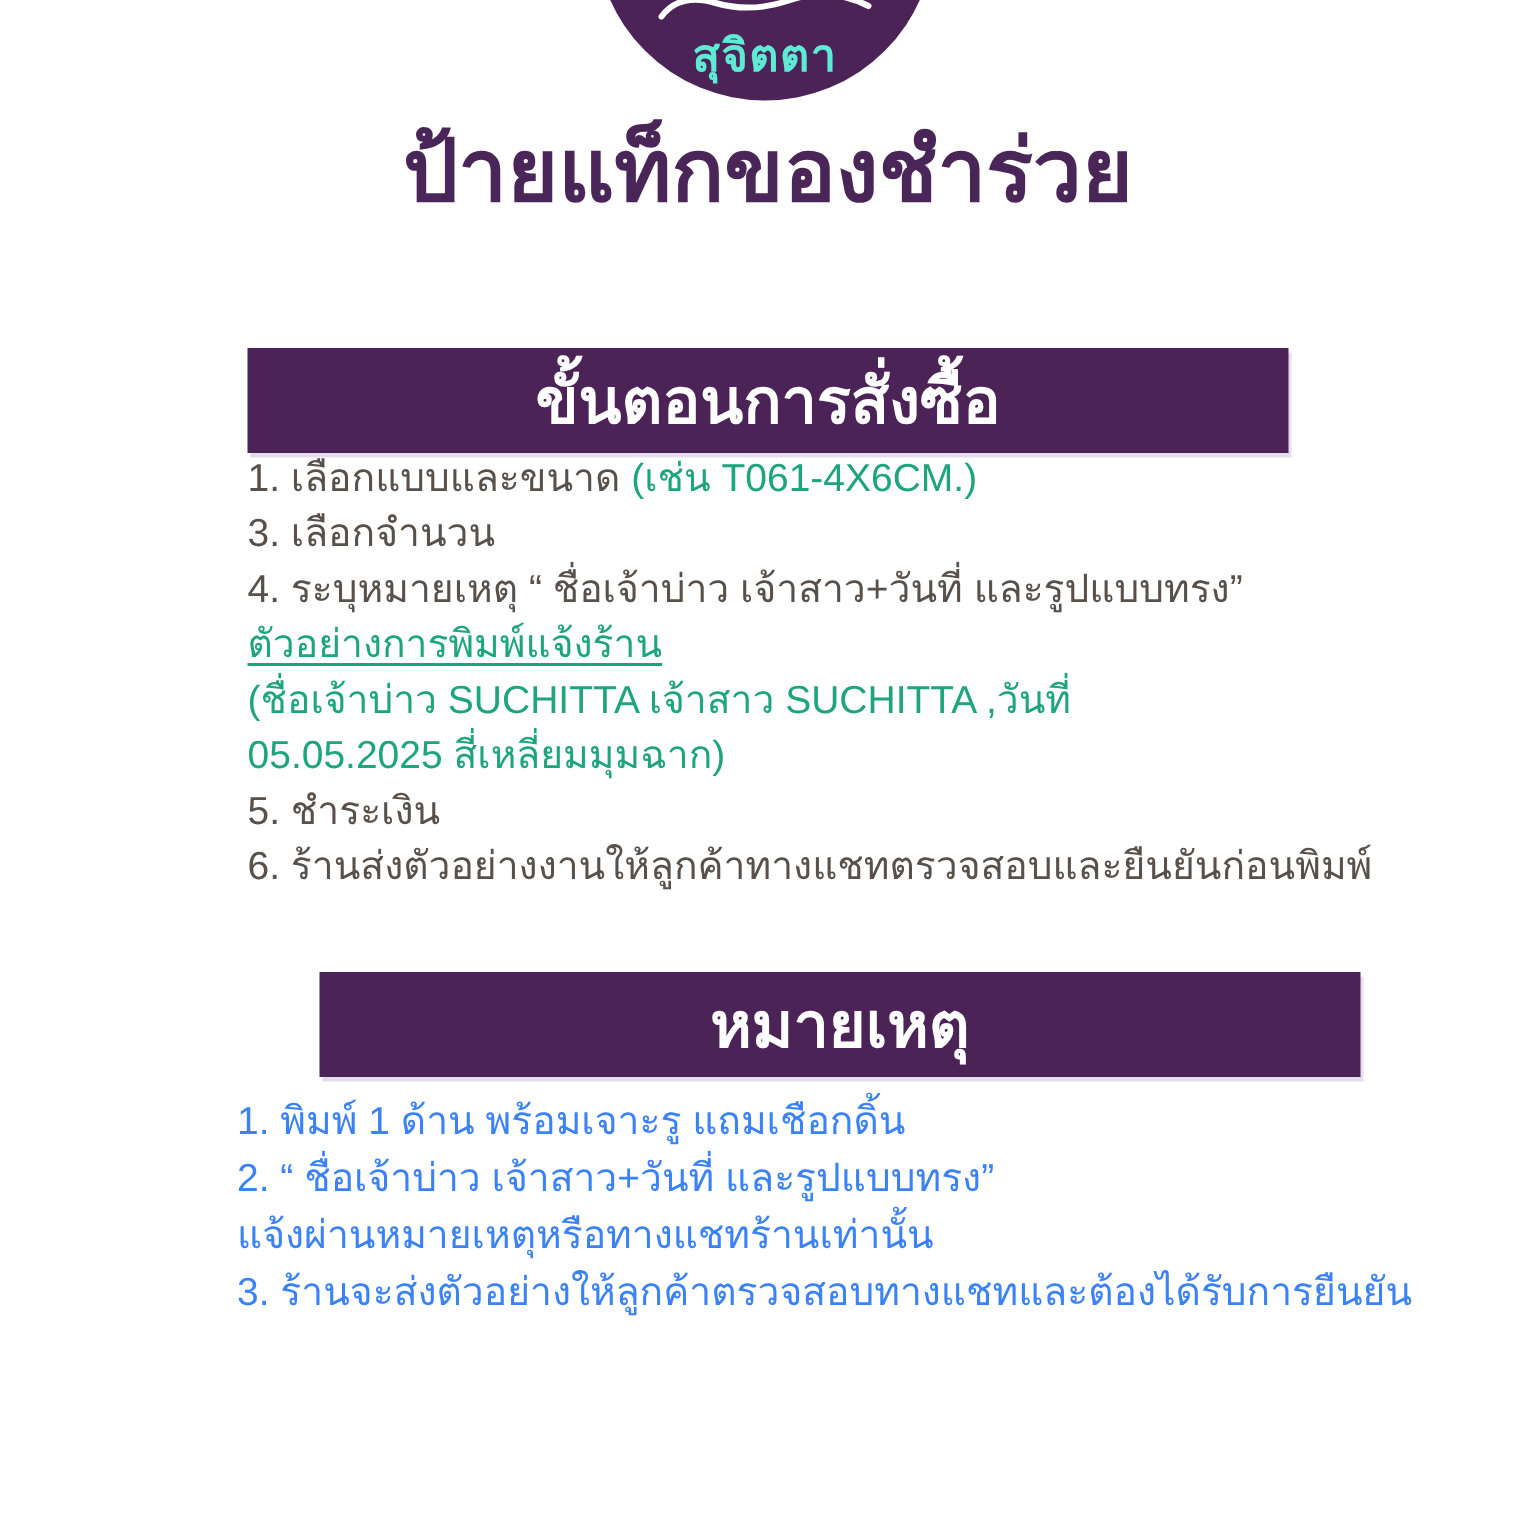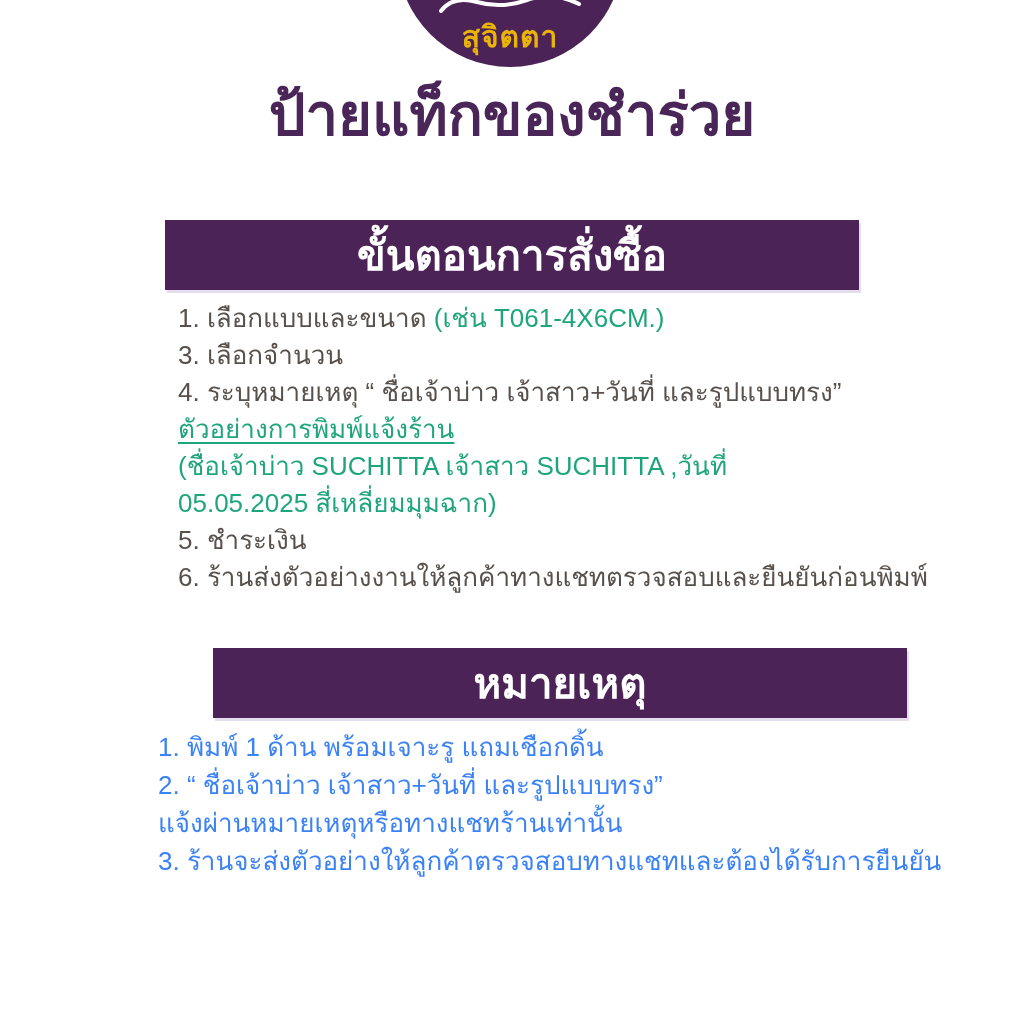--- a/index.html
+++ b/index.html
@@ -9,35 +9,35 @@
   }
   .logo-dome{
     position:absolute;left:397px;top:-159px;width:226px;height:226px;
     border-radius:50%;background:#4B2356;
   }
   .logo-inner{
     position:absolute;left:0;right:0;top:150px;text-align:center;
   }
   .wave-icon{display:block;margin:0 auto -4px auto;}
   .logo-text{
-    color:#eab308;font-size:30px;font-weight:bold;letter-spacing:1px;
+    color:#5eead4;font-size:30px;font-weight:bold;letter-spacing:1px;
   }
   .page-title{
     position:absolute;top:78px;left:0;width:1016px;text-align:center;
     color:#4A2558;font-size:58px;font-weight:bold;margin:4px;line-height:1.15;
   }
   .banner{
     position:absolute;left:165px;width:694px;height:70px;background:#4B2356;
     color:#ffffff;display:flex;align-items:center;justify-content:center;
     font-size:42px;font-weight:bold;box-shadow:2px 3px 0 0 #e6ddee;
   }
-  .banner-order{top:220px;}
+  .banner-order{top:232px;}
   .banner-notes{top:648px;margin-left:48px;}
   .steps{
-    position:absolute;top:300px;left:178px;width:740px;
+    position:absolute;top:300px;left:165px;width:740px;
     font-size:26px;line-height:37px;color:#57504B;
   }
   .steps .line{white-space:nowrap;}
   .example-green{color:#1FA57E;}
   .example-heading{color:#1FA57E;text-decoration:underline;text-underline-offset:4px;}
   .notes{
     position:absolute;top:728px;left:158px;width:760px;
     font-size:26px;line-height:38px;color:#3b82f6;
   }
   .notes .line{white-space:nowrap;}

